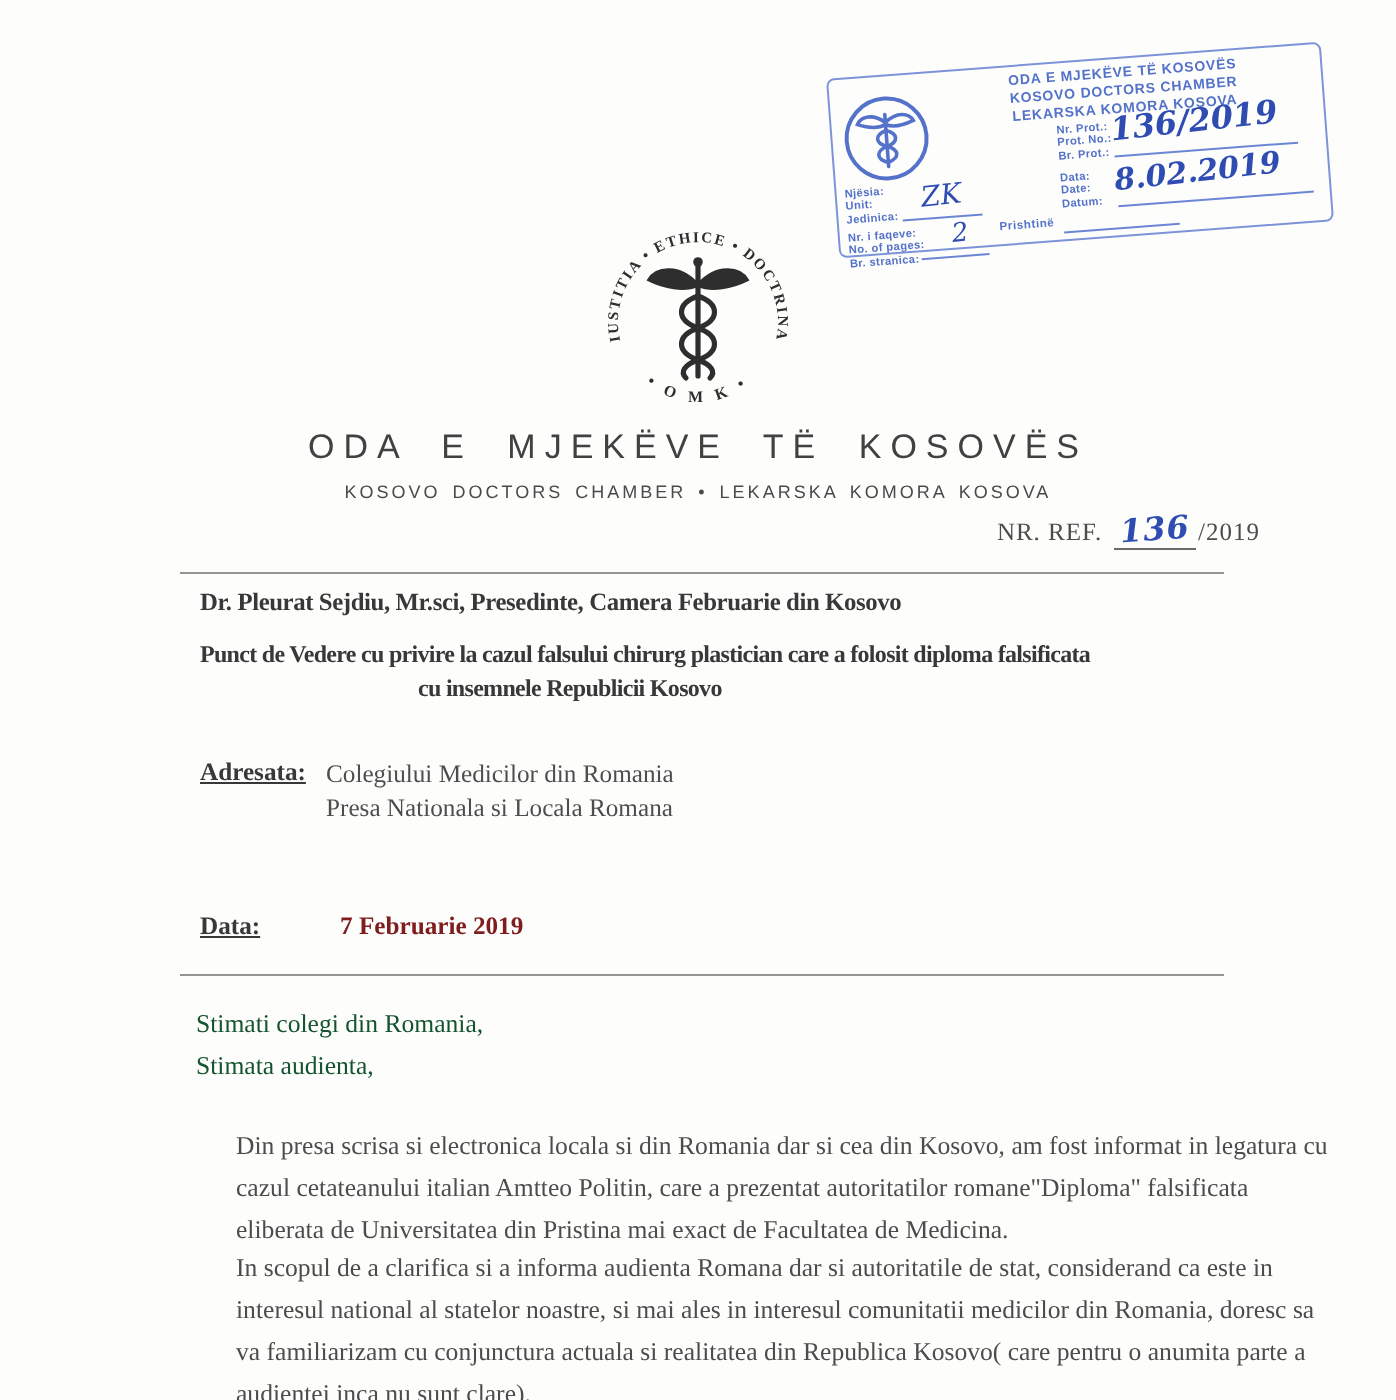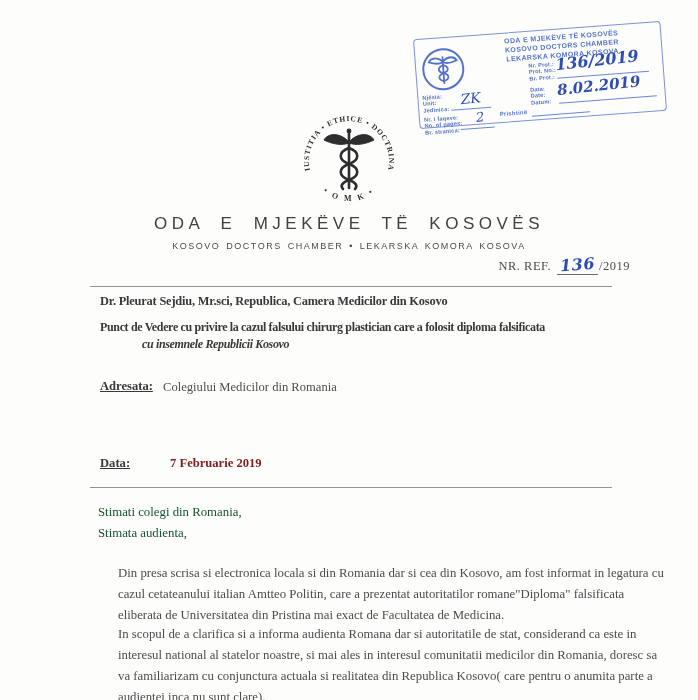--- a/index.html
+++ b/index.html
@@ -58,21 +58,21 @@
   .ref-hand .hand{font-size:16px;font-weight:bold;display:inline-block;transform:rotate(-4deg);}
 
   .rule{position:absolute;left:90px;width:522px;height:1.2px;background:#949494;}
 
   .from-line{
     position:absolute;left:100px;top:294px;width:560px;
     font-weight:bold;font-size:12.4px;letter-spacing:-.2px;color:#383838;white-space:nowrap;
   }
   .subject{position:absolute;left:100px;top:319px;width:580px;color:#383838;}
   .subject div{font-weight:bold;font-size:12px;letter-spacing:-.35px;line-height:17px;white-space:nowrap;}
-  .subject .l2{margin-left:42px;font-style:italic;}
+  .subject .l2{margin-left:109px;}
 
   .addr-label,.date-label{
     position:absolute;left:100px;font-weight:bold;font-size:12.6px;color:#383838;text-decoration:underline;
   }
   .addr-val{position:absolute;left:163px;font-size:12.6px;line-height:17px;color:#4d4d4d;}
   .date-val{position:absolute;left:170px;font-size:12.6px;color:#7f1d1d;font-weight:bold;}
 
   .salut{position:absolute;left:98px;font-size:12.8px;color:#14532d;}
   .para{
     position:absolute;left:98px;width:548px;
@@ -160,30 +160,31 @@
 
 <div class="org-title">ODA E MJEKËVE TË KOSOVËS</div>
 <div class="org-subtitle">KOSOVO DOCTORS CHAMBER  •  LEKARSKA KOMORA KOSOVA</div>
 
 <div class="ref-line">
   <span>NR. REF.</span><span class="ref-hand"><span class="hand">136</span></span><span>/2019</span>
 </div>
 
 <div class="rule" style="top:286px;"></div>
 
-<div class="from-line">Dr. Pleurat Sejdiu, Mr.sci, Republica, Camera Medicilor din Kosovo</div>
+<div class="from-line">Dr. Pleurat Sejdiu, Mr.sci, Presedinte, Camera Februarie din Kosovo</div>
 
 <div class="subject">
   <div>Punct de Vedere cu privire la cazul falsului chirurg plastician care a folosit diploma falsificata</div>
   <div class="l2">cu insemnele Republicii Kosovo</div>
 </div>
 
 <div class="addr-label" style="top:379px;">Adresata:</div>
 <div class="addr-val" style="top:379px;">
   <div>Colegiului Medicilor din Romania</div>
+  <div>Presa Nationala si Locala Romana</div>
 </div>
 
 <div class="date-label" style="top:456px;">Data:</div>
 <div class="date-val" style="top:456px;">7 Februarie 2019</div>
 
 <div class="rule" style="top:487px;"></div>
 
 <div class="salut" style="top:505px;">Stimati colegi din Romania,</div>
 <div class="salut" style="top:526px;">Stimata audienta,</div>
 

